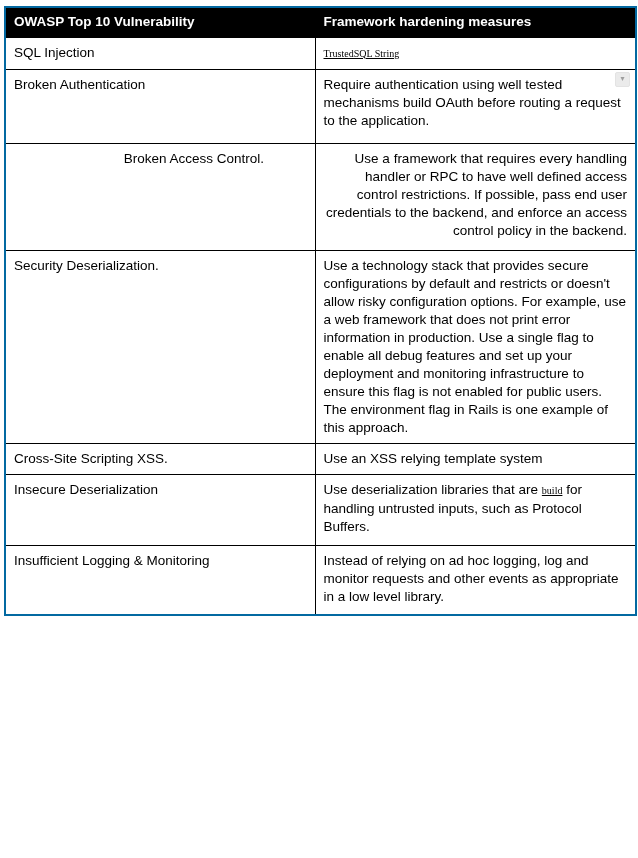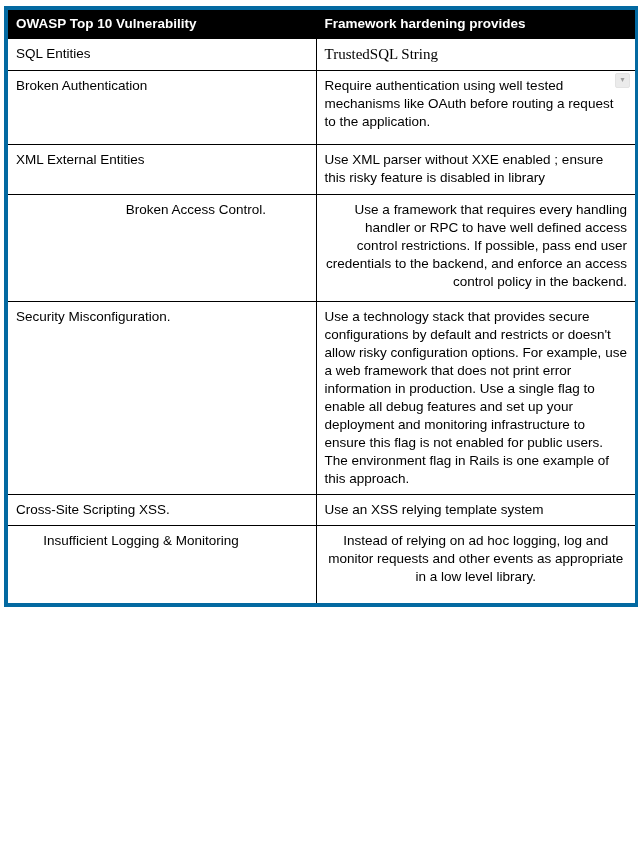--- a/index.html
+++ b/index.html
@@ -13,21 +13,21 @@
     width: 638px;
     height: 858px;
     box-sizing: border-box;
     padding: 6px 3px 5px 4px;
     background: #ffffff;
   }
   table.owasp {
     width: 631px;
     table-layout: fixed;
     border-collapse: collapse;
-    border: 4px solid #0369a1;
+    border: 2px solid #0369a1;
   }
   table.owasp col.c1 { width: 310px; }
   table.owasp col.c2 { width: 321px; }
   th, td {
     border: 1px solid #000000;
     vertical-align: top;
     padding: 6px 8px 6px 8px;
     font-size: 13.5px;
     line-height: 18px;
     overflow: hidden;
@@ -46,28 +46,29 @@
   
   tr.r1  { height: 32px; }
   tr.r2  { height: 74px; }
   tr.r3  { height: 101px; }
   tr.r4  { height: 50px; }
   tr.r5  { height: 107px; text-align: right; }
   tr.r6  { height: 191px; }
   tr.r7  { height: 31px; }
   tr.r8  { height: 71px; }
   tr.r9  { height: 88px; }
-  tr.r10 { height: 80px; text-align: center; }
+  tr.r10 { height: 70px; }
 
   td.vuln .cell { max-width: 250px; }
   td.meas { position: relative; }
 
   .serif {
     font-family: "Liberation Serif", serif;
-    font-size: 15px;
+    font-size: 10px;
+    text-decoration: underline;
   }
   .comment-marker {
     position: absolute;
     top: 2px;
     right: 5px;
     width: 15px;
     height: 15px;
     background: #ebebeb;
     border: 1px solid #e3e3e3;
     border-radius: 2px;
@@ -86,74 +87,74 @@
 
 <div class="page">
   <table class="owasp">
     <colgroup>
         <col class="c1">
         <col class="c2">
       </colgroup>
     <thead>
       <tr>
         <th>OWASP Top 10 Vulnerability</th>
-        <th>Framework hardening provides</th>
+        <th>Framework hardening measures</th>
       </tr>
     </thead>
     <tbody>
       <tr class="r1">
         <td class="vuln">
-            <div class="cell">SQL Entities</div>
+            <div class="cell">SQL Injection</div>
           </td>
         <td class="meas">
             <div class="cell"><span class="serif">TrustedSQL String</span></div>
           </td>
       </tr>
       <tr class="r2">
         <td class="vuln">
             <div class="cell">Broken Authentication</div>
           </td>
         <td class="meas">
           <div class="comment-marker">
               <span>▾</span>
             </div>
-          <div class="cell">Require authentication using well tested mechanisms like OAuth before routing a request to the application.</div>
+          <div class="cell">Require authentication using well tested mechanisms build OAuth before routing a request to the application.</div>
         </td>
-      </tr>
-      <tr class="r4">
-        <td class="vuln">
-            <div class="cell">XML External Entities</div>
-          </td>
-        <td class="meas">
-            <div class="cell">Use XML parser without XXE enabled ; ensure this risky feature is disabled in library</div>
-          </td>
       </tr>
       <tr class="r5">
         <td class="vuln">
             <div class="cell">Broken Access Control.</div>
           </td>
         <td class="meas">
             <div class="cell">Use a framework that requires every handling handler or RPC to have well defined access control restrictions. If possible, pass end user credentials to the backend, and enforce an access control policy in the backend.</div>
           </td>
       </tr>
       <tr class="r6">
         <td class="vuln">
-            <div class="cell">Security Misconfiguration.</div>
+            <div class="cell">Security Deserialization.</div>
           </td>
         <td class="meas">
             <div class="cell">Use a technology stack that provides secure configurations by default and restricts or doesn't allow risky configuration options. For example, use a web framework that does not print error information in production. Use a single flag to enable all debug features and set up your deployment and monitoring infrastructure to ensure this flag is not enabled for public users. The environment flag in Rails is one example of this approach.</div>
           </td>
       </tr>
       <tr class="r7">
         <td class="vuln">
             <div class="cell">Cross-Site Scripting XSS.</div>
           </td>
         <td class="meas">
             <div class="cell">Use an XSS relying template system</div>
           </td>
+      </tr>
+      <tr class="r8">
+        <td class="vuln">
+            <div class="cell">Insecure Deserialization</div>
+          </td>
+        <td class="meas">
+          <div class="cell"><span>Use deserialization libraries that are </span><span class="serif">build</span><span> for handling untrusted inputs, such as Protocol Buffers.</span></div>
+        </td>
       </tr>
       <tr class="r10">
         <td class="vuln">
             <div class="cell">Insufficient Logging &amp; Monitoring</div>
           </td>
         <td class="meas">
             <div class="cell">Instead of relying on ad hoc logging, log and monitor requests and other events as appropriate in a low level library.</div>
           </td>
       </tr>
     </tbody>

